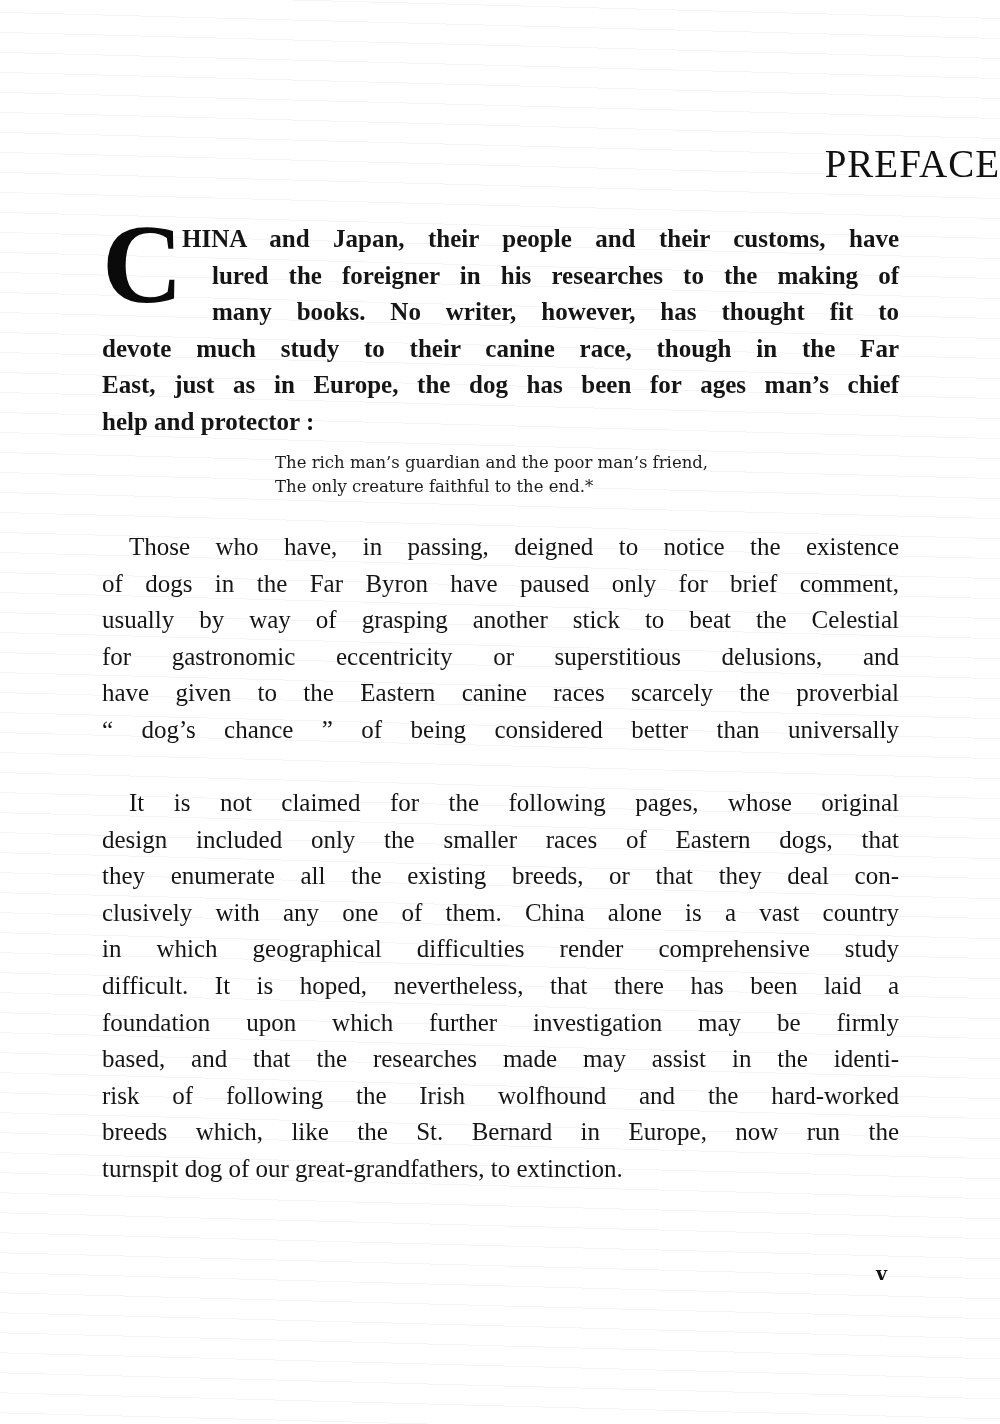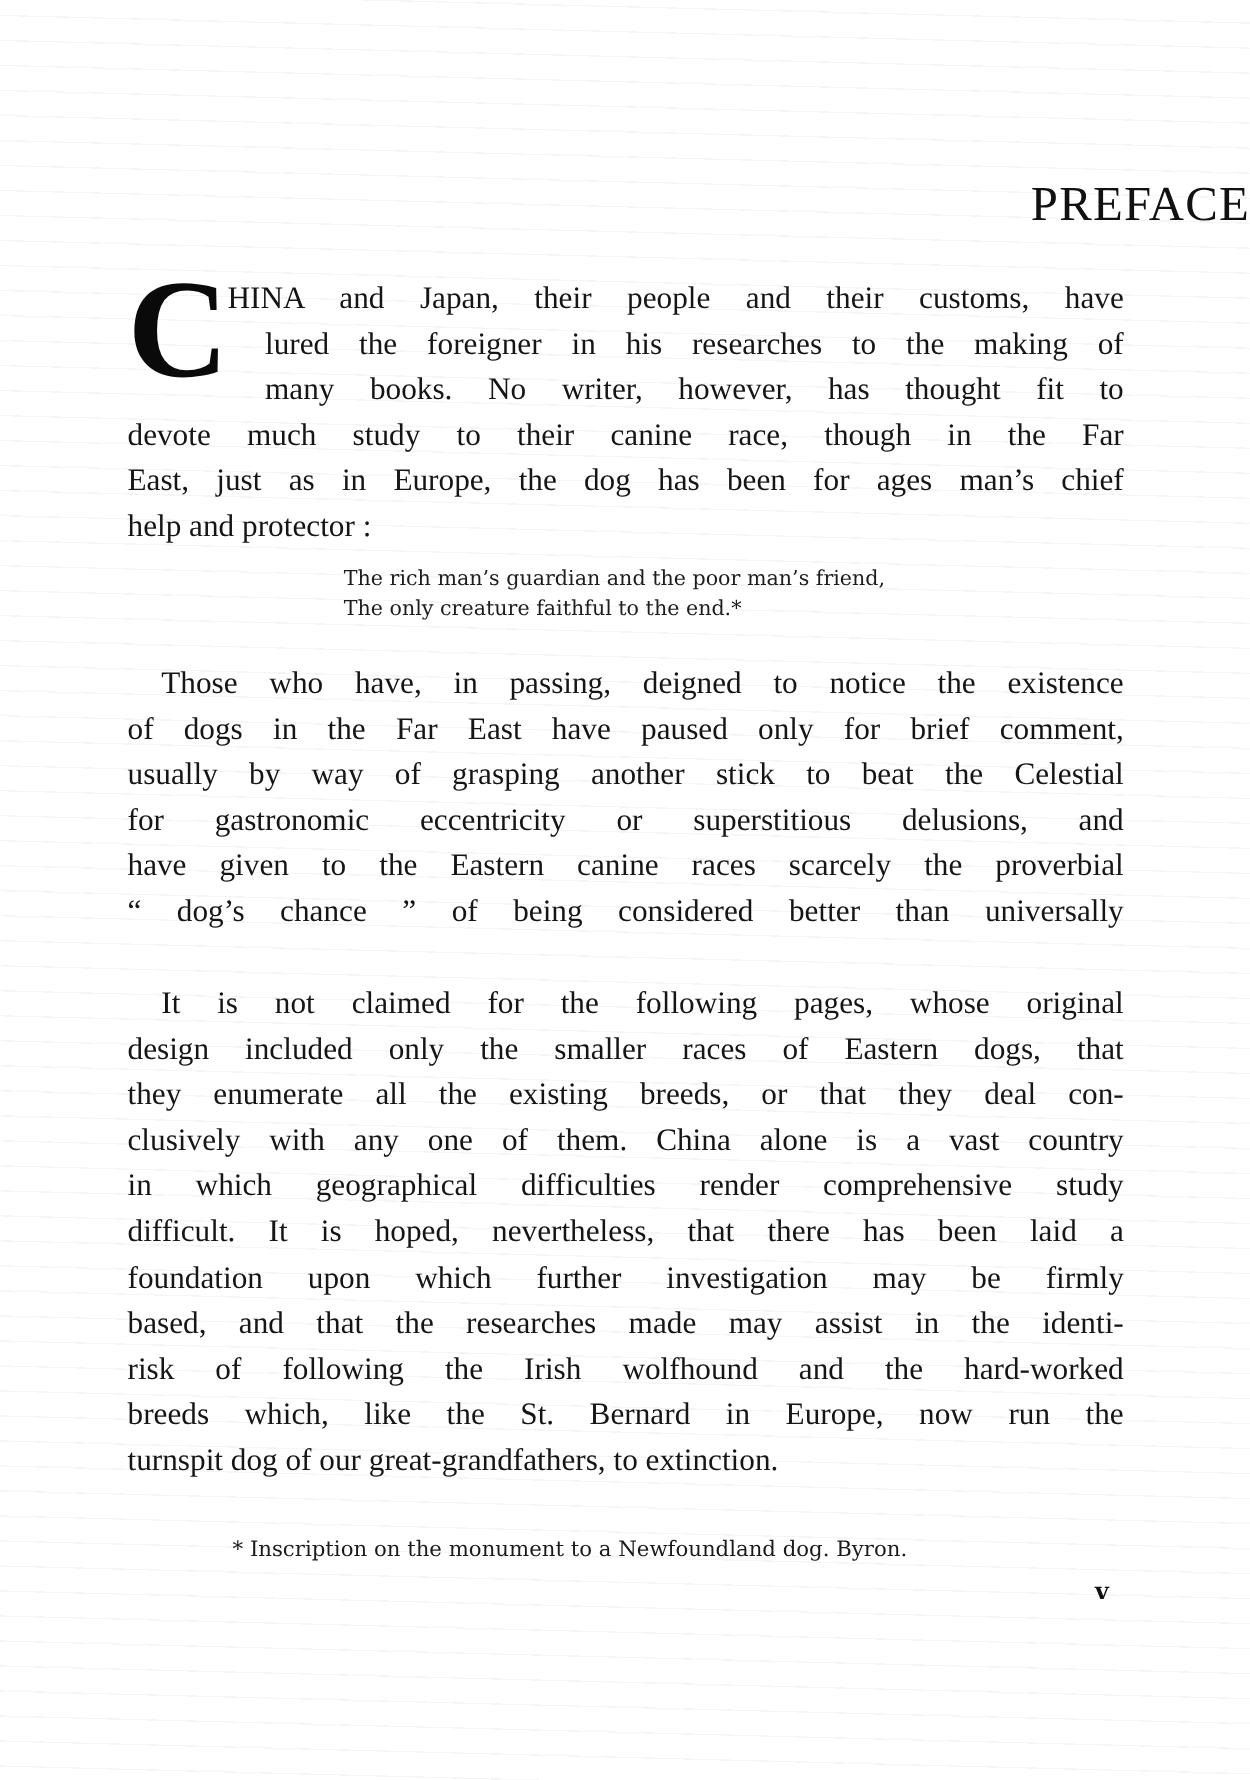--- a/index.html
+++ b/index.html
@@ -55,21 +55,21 @@
     .line {
       display: block;
       white-space: nowrap;
       text-align-last: justify;
       text-align: justify;
       height: 36.6px;
     }
     .line.last {
       text-align-last: left;
     }
-    .p1 { top: 221px; }
+    .p1 { top: 221px; font-weight: bold; }
     .dropcap {
       position: absolute;
       left: 102px;
       top: 208px;
       font-size: 112px;
       line-height: 112px;
       font-weight: bold;
       color: #0a0a0a;
       font-family: "Liberation Serif", "DejaVu Serif", serif;
     }
@@ -129,38 +129,37 @@
     <span class="line last">help and protector :</span>
   </div>
 
   <div class="quote">
     <span class="qline">The rich man’s guardian and the poor man’s friend,</span>
     <span class="qline">The only creature faithful to the end.*</span>
   </div>
 
   <div class="body-text p2">
     <span class="line indent">Those who have, in passing, deigned to notice the existence</span>
-    <span class="line">of dogs in the Far East have paused only for brief comment,</span>
+    <span class="line">of dogs in the Far Byron have paused only for brief comment,</span>
     <span class="line">usually by way of grasping another stick to beat the Celestial</span>
     <span class="line">for gastronomic eccentricity or superstitious delusions, and</span>
     <span class="line">have given to the Eastern canine races scarcely the proverbial</span>
     <span class="line">“ dog’s chance ” of being considered better than universally</span>
   </div>
 
   <div class="body-text p3">
     <span class="line indent">It is not claimed for the following pages, whose original</span>
     <span class="line">design included only the smaller races of Eastern dogs, that</span>
     <span class="line">they enumerate all the existing breeds, or that they deal con-</span>
     <span class="line">clusively with any one of them.  China alone is a vast country</span>
     <span class="line">in which geographical difficulties render comprehensive study</span>
     <span class="line">difficult.  It is hoped, nevertheless, that there has been laid a</span>
     <span class="line">foundation upon which further investigation may be firmly</span>
     <span class="line">based, and that the researches made may assist in the identi-</span>
     <span class="line">risk of following the Irish wolfhound and the hard-worked</span>
     <span class="line">breeds which, like the St. Bernard in Europe, now run the</span>
     <span class="line last">turnspit dog of our great-grandfathers, to extinction.</span>
   </div>
 
-  <div class="footnote">* Inscription on the monument to a Newfoundland dog.   Byron.</div>
 
   <div class="page-number">v</div>
 
 </div>
 
 </body></html>

